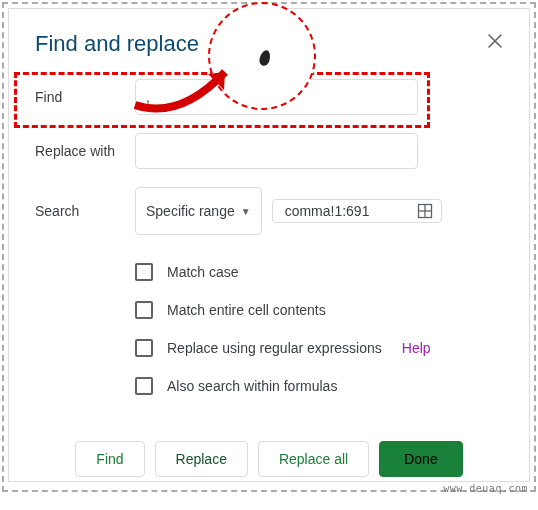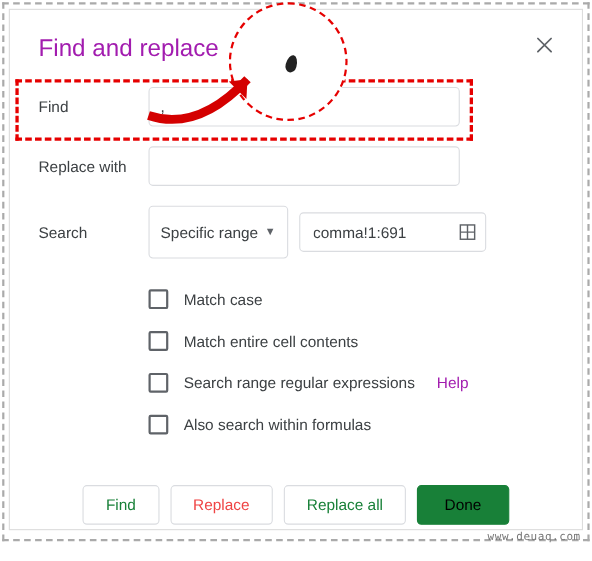--- a/index.html
+++ b/index.html
@@ -20,21 +20,21 @@
   }
   .dialog {
     position: absolute;
     top: 8px; left: 8px; right: 8px; bottom: 28px;
     border: 1px solid #dcdcdc;
     background: #fff;
     padding: 22px 26px 16px 26px;
   }
   .title {
     font-size: 22px;
-    color: #a21caf;
+    color: #0c4a6e;
     margin-bottom: 22px;
   }
   .close {
     position: absolute;
     top: 20px; right: 22px;
     width: 24px; height: 24px;
     color: #5f6368;
     cursor: pointer;
     display: flex;
     align-items: center;
@@ -65,21 +65,21 @@
     border: 1px solid #dadce0;
     border-radius: 4px;
     padding: 0 10px;
     display: flex;
     align-items: center;
     gap: 6px;
     cursor: pointer;
     white-space: nowrap;
   }
   .range-input {
-    height: 36px;
+    height: 24px;
     border: 1px solid #dadce0;
     border-radius: 4px;
     display: flex;
     align-items: center;
     padding: 0 8px 0 10px;
     gap: 10px;
     margin-left: 10px;
     flex: 1;
     max-width: 170px;
   }
@@ -126,21 +126,21 @@
     display: flex;
     align-items: center;
     justify-content: center;
     font-size: 14px;
     font-weight: 500;
     cursor: pointer;
     border: 1px solid #dadce0;
     background: #fff;
   }
   .btn-green { color: #188038; }
-  .btn-disabled { color: #ef4444; cursor: default; }
+  .btn-disabled { color: #14532d; cursor: default; }
   .btn-primary {
     background: #188038;
     border-color: #188038;
     color: #000000;
     padding: 0 24px;
   }
   .watermark {
     position: absolute;
     bottom: 16px; right: 10px;
     font-size: 10px;
@@ -230,21 +230,21 @@
     <div class="opt">
       <div class="checkbox"></div>
       <span>Match case</span>
     </div>
     <div class="opt">
       <div class="checkbox"></div>
       <span>Match entire cell contents</span>
     </div>
     <div class="opt">
       <div class="checkbox"></div>
-      <span>Search range regular expressions</span>
+      <span>Replace using regular expressions</span>
       <span class="help-link">Help</span>
     </div>
     <div class="opt">
       <div class="checkbox"></div>
       <span>Also search within formulas</span>
     </div>
   </div>
 
   <div class="buttons">
     <div class="btn btn-green">Find</div>

